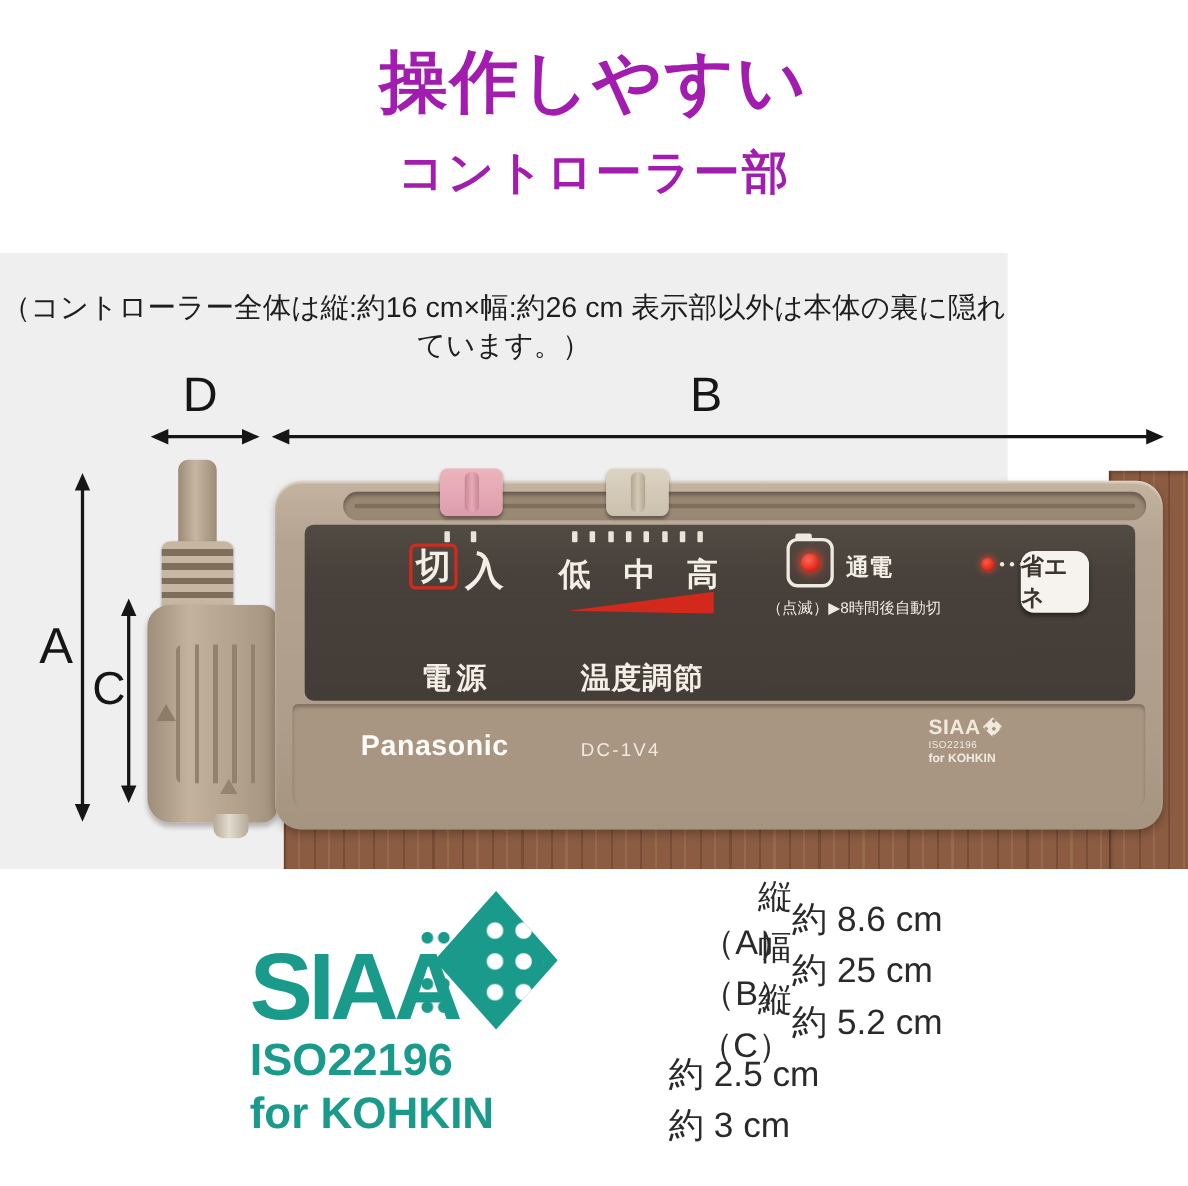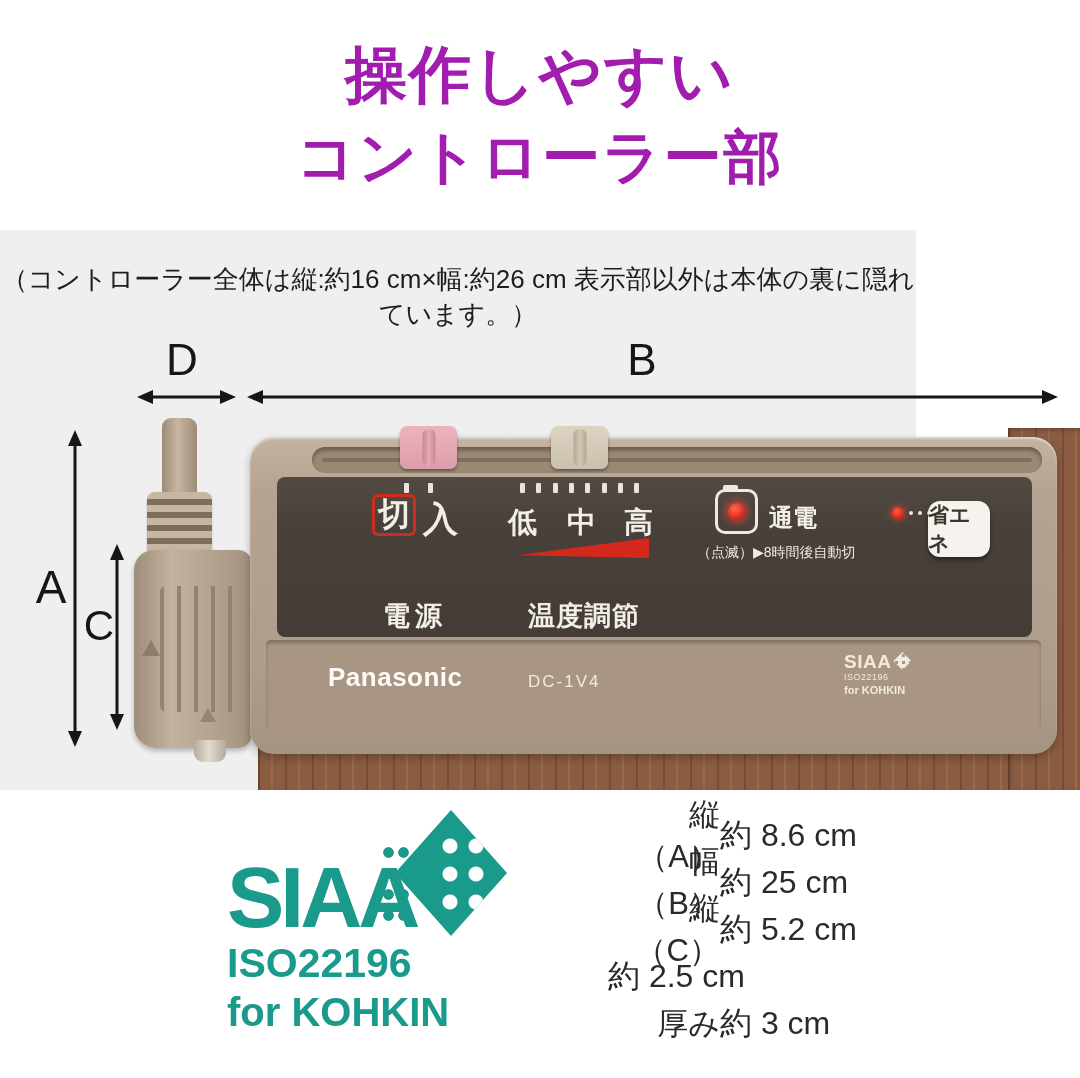--- a/index.html
+++ b/index.html
@@ -3,21 +3,21 @@
 <meta charset="utf-8">
 <style>
   * { margin:0; padding:0; box-sizing:border-box; }
   html,body { background:#fff; }
   body { font-family:"Liberation Sans","DejaVu Sans",sans-serif; }
   .page { position:relative; width:1080px; height:1078px; background:#fff; overflow:hidden; }
 
   
   .title { position:absolute; left:0; top:36px; width:100%; text-align:center; color:#a21caf; }
   .title .l1 { font-size:62px; font-weight:900; letter-spacing:2px; line-height:78px; }
-  .title .l2 { font-size:58px; font-weight:900; letter-spacing:2px; line-height:74px; margin-top:6px; }
+  .title .l2 { font-size:42px; font-weight:900; letter-spacing:2px; line-height:74px; margin-top:6px; }
 
   
   .gray { position:absolute; left:0; top:230px; width:916px; height:560px; background:#efeff0; }
   .note { position:absolute; left:0; top:32px; width:100%; text-align:center; font-size:26px; color:#1e1e1e; letter-spacing:0; }
 
   
   .wood { position:absolute; background:#8b5c41;
           background-image:repeating-linear-gradient(90deg, rgba(50,24,12,.22) 0 2px, rgba(0,0,0,0) 2px 13px, rgba(255,220,190,.10) 13px 15px, rgba(0,0,0,0) 15px 27px); }
   .wood-right  { left:1008px; top:198px; width:72px; height:362px; box-shadow: inset 2px 2px 4px rgba(0,0,0,.25); }
   .wood-bottom { left:258px;  top:468px; width:822px; height:92px;  box-shadow: inset 0 3px 4px rgba(0,0,0,.3); }
@@ -71,21 +71,21 @@
   .tlow  { position:absolute; left:231px; top:26px; font-size:29px; font-weight:600; }
   .tmid  { position:absolute; left:290px; top:26px; font-size:29px; font-weight:600; }
   .thigh { position:absolute; left:347px; top:26px; font-size:29px; font-weight:600; }
   .wedge { position:absolute; left:240px; top:61px; width:132px; height:20px; background:#d2291c;
           clip-path:polygon(0 86%,100% 0,100% 100%); }
   .lamp { position:absolute; left:438px; top:12px; width:43px; height:45px; border:3px solid #efe9df; border-radius:10px;
           display:flex; align-items:center; justify-content:center; }
   .lamp::before { content:""; position:absolute; left:5px; top:-7px; width:15px; height:6px; background:#efe9df; border-radius:2px; }
   .lamp .dot { width:17px; height:17px; border-radius:50%;
           background:radial-gradient(circle at 40% 35%,#ff6a56,#dd2113 70%); box-shadow:0 0 9px 2px rgba(255,70,45,.75); }
-  .tsuden { position:absolute; left:492px; top:25px; font-size:24px; font-weight:600; }
+  .tsuden { position:absolute; left:492px; top:25px; font-size:21px; font-weight:600; }
   .blink  { position:absolute; left:420px; top:67px; font-size:14px; color:#efe9df; }
   .ecodot { position:absolute; left:615px; top:30px; width:12px; height:12px; border-radius:50%;
           background:radial-gradient(circle at 40% 35%,#ff5a46,#d81f12 75%); box-shadow:0 0 7px 1px rgba(255,70,45,.7); }
   .ecodots { position:absolute; left:632px; top:34px; display:flex; gap:5px; }
   .ecodots i { width:4px; height:4px; border-radius:50%; background:#efe9df; }
   .ecobtn { position:absolute; left:651px; top:24px; width:62px; height:56px; border-radius:12px; background:#f6f3ee;
           color:#3b352e; font-size:21px; font-weight:700; display:flex; align-items:center; justify-content:center;
           box-shadow:0 3px 4px rgba(0,0,0,.45); }
   .dengen { position:absolute; left:106px; top:121px; font-size:27px; font-weight:600; letter-spacing:5px; }
   .ondo   { position:absolute; left:251px; top:121px; font-size:27px; font-weight:600; letter-spacing:1px; }
@@ -252,18 +252,17 @@
       <span class="dv">約 25 cm</span>
     </div>
     <div class="row">
       <span class="dl">縦（C）</span>
       <span class="dv">約 5.2 cm</span>
     </div>
     <div class="row">
       <span class="dv">約 2.5 cm</span>
     </div>
     <div class="row">
-      <span class="dl">厚み</span>
       <span class="dv">約 3 cm</span>
     </div>
   </div>
 
 </div>
 
 </body></html>

